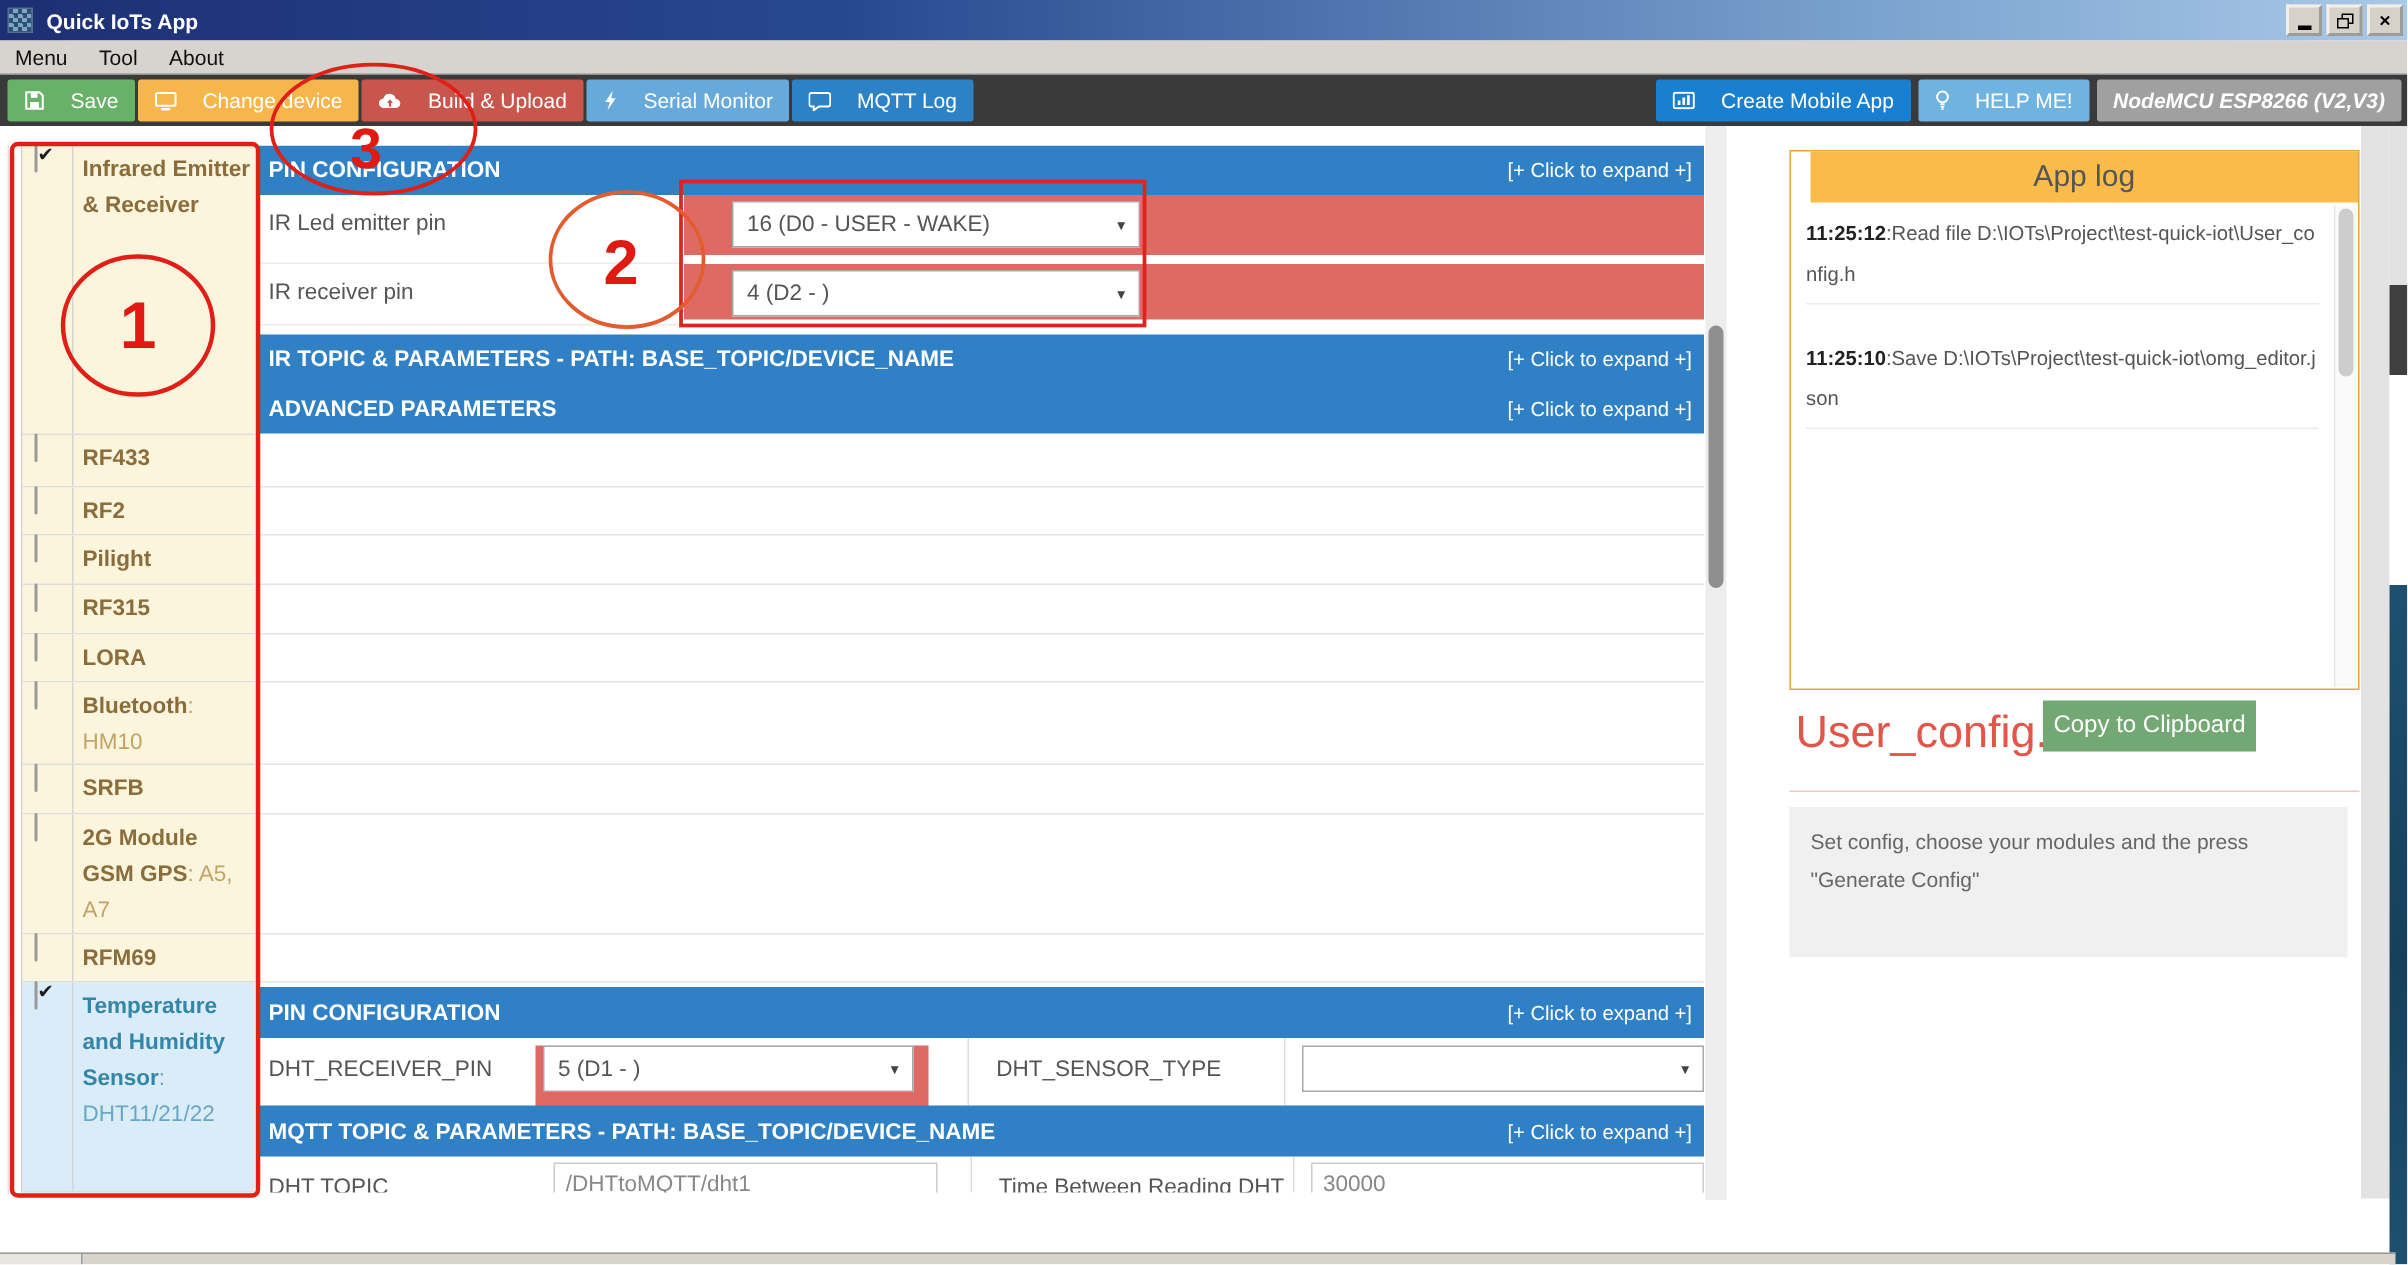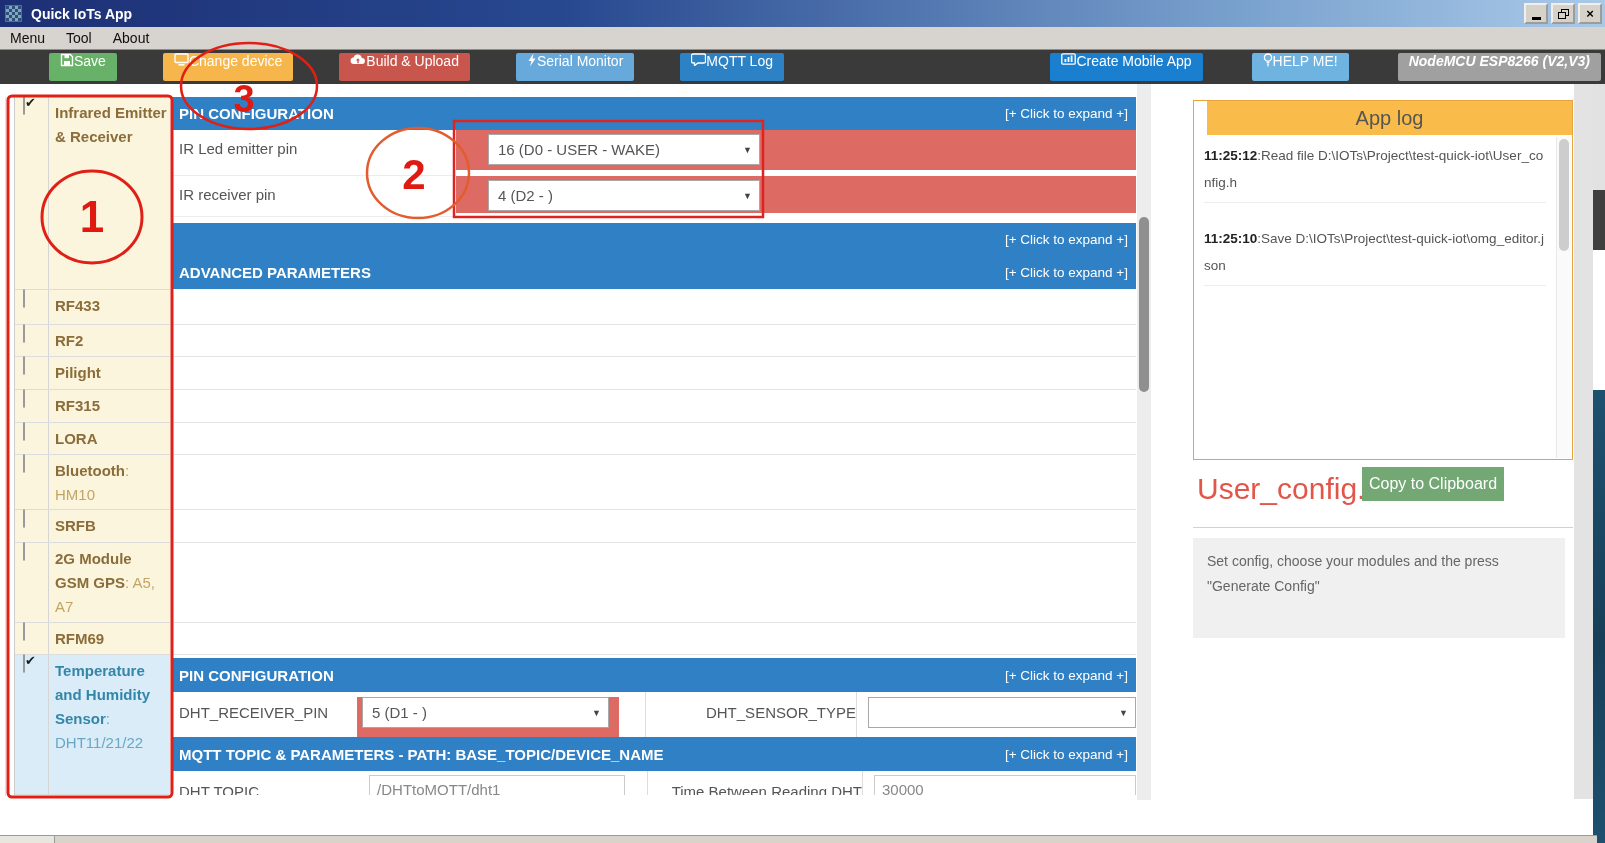--- a/index.html
+++ b/index.html
@@ -25,22 +25,22 @@
   .ico-restore i:last-child{left:0;bottom:0;width:8px;height:7px;}
 
   
   .menubar{position:absolute;left:0;top:27px;width:100%;height:23px;background:#d7d3ce;
     display:flex;gap:21px;padding:3px 0 0 10px;font-size:14px;color:#101010;border-bottom:1px solid #8d8d8d;}
   .menu-item{cursor:default;}
 
   
   .toolbar{position:absolute;left:0;top:50px;width:100%;height:34px;background:#3a3a3a;
     display:flex;align-items:center;padding-left:5px;}
-  .btn{height:28px;display:inline-flex;align-items:flex-start;gap:0;padding:0 11px;color:#fff;
-    font-size:14px;margin-right:2px;border-radius:2px;white-space:nowrap;margin-left:44px;}
+  .btn{height:28px;display:inline-flex;align-items:center;gap:17px;padding:0 11px;color:#fff;
+    font-size:14px;margin-right:2px;border-radius:2px;white-space:nowrap;}
   .btn svg{flex:none}
   .btn-save{background:#68b168}
   .btn-device{background:#f6b64b}
   .btn-build{background:#c8564c}
   .btn-serial{background:#68a9dc}
   .btn-mqtt{background:#2c82c4}
   .tb-right{position:absolute;right:2px;top:3px;display:flex;gap:3px;}
   .btn-mobile{background:#1b7fd0}
   .btn-help{background:#6fb3e0}
   .btn-nodemcu{background:#a0a0a0;font-style:italic;font-weight:bold;}
@@ -76,21 +76,21 @@
   .select .caret{position:absolute;right:7px;top:1px;font-size:9px;color:#444;}
   .irrow .select{margin:4px 0 0 32px;width:272px;}
   .gap6{height:6px}.gap3{height:3px}
   .sprow{border-bottom:1px solid #e4e4e4;}
   .hdr34{height:34px}
   .dhtrow{display:flex;height:45px;}
   .dhtrow .c1{width:153px;padding:12px 0 0 7px;font-size:15px;color:#555;}
   .dhtrow .c2{width:305px;margin-left:32px;}
   .dhtrow .c2 .redcell{width:262px;height:41px;background:#dd6b64;}
   .dhtrow .c2 .select{margin:5px 0 0 5px;width:247px;}
-  .dhtrow .c3{width:222px;border-left:1px solid #ddd;padding:12px 0 0 18px;font-size:15px;color:#555;text-align:right;}
+  .dhtrow .c3{width:222px;border-left:1px solid #ddd;padding:12px 0 0 18px;font-size:15px;color:#555;}
   .dhtrow .c4{flex:1;border-left:1px solid #ddd;}
   .dhtrow .c4 .select{margin:5px 0 0 11px;width:268px;}
   .txt{height:29px;border:1px solid #ccc;font-size:15px;color:#888;padding:0 7px;
     font-family:"Liberation Sans",sans-serif;background:#fff;}
   .botrow .c2 .txt{margin:4px 0 0 17px;width:256px;}
   .botrow .c4 .txt{margin:4px 0 0 11px;width:262px;}
 
   
   .mscroll{position:absolute;left:1137px;top:84px;width:14px;height:716px;background:#ededed;}
   .mthumb{position:absolute;left:2px;top:133px;width:10px;height:175px;background:#8f8f8f;border-radius:6px;}
@@ -288,20 +288,21 @@
         <div class="select">
           <span>4 (D2 - )</span>
           <span class="caret">▼</span>
         </div>
       </div>
     </div>
 
     <div class="gap6"></div>
 
     <div class="hdr">
+      <span>IR TOPIC &amp; PARAMETERS - PATH: BASE_TOPIC/DEVICE_NAME</span>
       <span class="expand">[+ Click to expand +]</span>
     </div>
 
     <div class="hdr">
       <span>ADVANCED PARAMETERS</span>
       <span class="expand">[+ Click to expand +]</span>
     </div>
 
     <div class="sprow" style="height:36px"></div>
     <div class="sprow" style="height:32px"></div>

